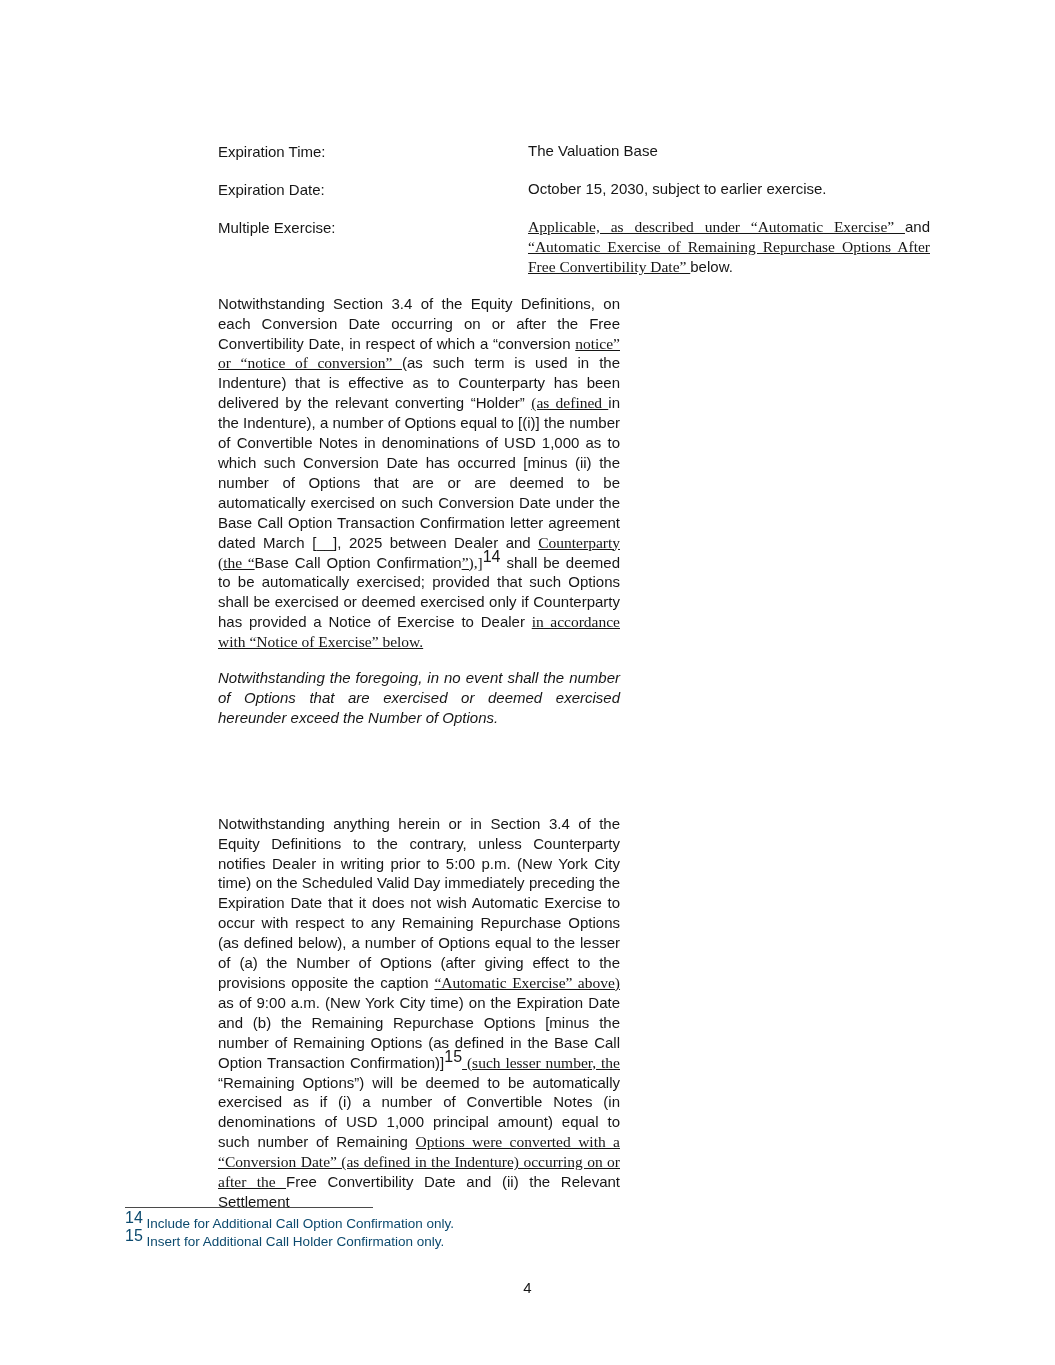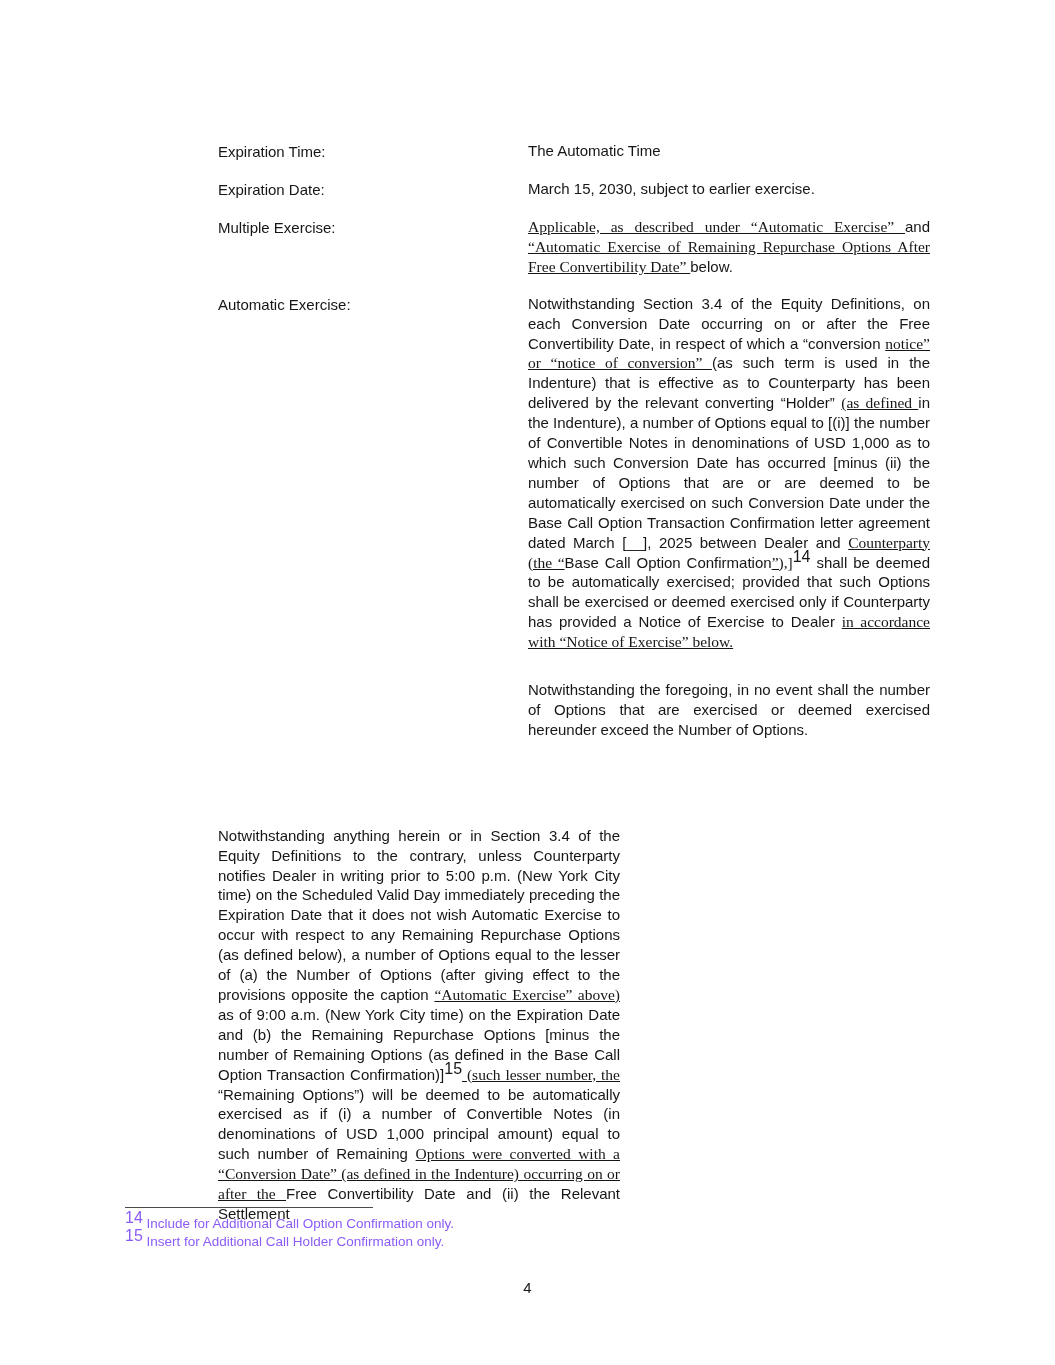--- a/index.html
+++ b/index.html
@@ -26,32 +26,32 @@
     font: 15px/21px "Liberation Sans", sans-serif;
     white-space: pre-line;
   }
   .value {
     flex: 0 0 402px;
     width: 402px;
     font: 15px/19.9px "Liberation Sans", sans-serif;
     text-align: justify;
   }
   .value p { margin: 0; }
-  .value p + p { margin-top: 28px; }
+  .value p + p { margin-top: 16px; font-style: italic; }
   .serif { font-family: "Liberation Serif", serif; font-size: 15.5px; text-decoration: underline; }
   sup { font-size: 16px; line-height: 0; vertical-align: super; }
   .row-last { margin-top: 20px; }
   .row-last .value { margin-top: 66px; }
   .footnote-block {
     position: absolute;
     left: 125px;
     top: 1207px;
     width: 600px;
     font: 13.5px/18px "Liberation Sans", sans-serif;
-    color: #8b5cf6;
+    color: #0c4a6e;
   }
   .fn-rule {
     width: 248px;
     height: 0;
     border-top: 1.4px solid #4a4a4a;
     margin-bottom: 7px;
   }
   .footnote { margin: 0; }
   .page-number {
     position: absolute;
@@ -65,40 +65,39 @@
 </style>
 </head>
 <body>
 
 <div class="page">
   <div class="content">
 
     <div class="row">
       <div class="label">Expiration Time:</div>
       <div class="value">
-        <p><span>The Automatic Time</span></p>
+        <p><span>The Valuation Base</span></p>
       </div>
     </div>
 
     <div class="row">
       <div class="label">Expiration Date:</div>
       <div class="value">
-        <p><span>March 15, 2030, subject to earlier exercise.</span></p>
+        <p><span>October 15, 2030, subject to earlier exercise.</span></p>
       </div>
     </div>
 
     <div class="row">
       <div class="label">Multiple Exercise:</div>
       <div class="value">
         <p><span class="serif">Applicable, as described under “Automatic Exercise” </span><span>and </span><span class="serif">“Automatic Exercise of Remaining Repurchase Options After Free Convertibility Date” </span><span>below.</span></p>
       </div>
     </div>
 
     <div class="row">
-      <div class="label">Automatic Exercise:</div>
       <div class="value">
         <p><span>Notwithstanding Section 3.4 of the Equity Definitions, on each Conversion Date occurring on or after the Free Convertibility Date, in respect of which a “conversion </span><span class="serif">notice” or “notice of conversion” </span><span>(as such term is used in the Indenture) that is effective as to Counterparty has been delivered by the relevant converting “Holder” </span><span class="serif">(as defined </span><span>in the Indenture), a number of Options equal to [(i)] the number of Convertible Notes in denominations of USD 1,000 as to which such Conversion Date has occurred [minus (ii) the number of Options that are or are deemed to be automatically exercised on such Conversion Date under the Base Call Option Transaction Confirmation letter agreement dated March [__], 2025 between Dealer and </span><span class="serif">Counterparty (the “</span><span>Base Call Option Confirmation</span><span class="serif">”),]</span><sup>14</sup><span> shall be deemed to be automatically exercised; provided that such Options shall be exercised or deemed exercised only if Counterparty has provided a Notice of Exercise to Dealer </span><span class="serif">in accordance with “Notice of Exercise” below.</span></p>
         <p><span>Notwithstanding the foregoing, in no event shall the number of Options that are exercised or deemed exercised hereunder exceed the Number of Options.</span></p>
       </div>
     </div>
 
     <div class="row row-last">
       <div class="value">
         <p><span>Notwithstanding anything herein or in Section 3.4 of the Equity Definitions to the contrary, unless Counterparty notifies Dealer in writing prior to 5:00 p.m. (New York City time) on the Scheduled Valid Day immediately preceding the Expiration Date that it does not wish Automatic Exercise to occur with respect to any Remaining Repurchase Options (as defined below), a number of Options equal to the lesser of (a) the Number of Options (after giving effect to the provisions opposite the caption </span><span class="serif">“Automatic Exercise” above) </span><span>as of 9:00 a.m. (New York City time) on the Expiration Date and (b) the Remaining Repurchase Options [minus the number of Remaining Options (as defined in the Base Call Option Transaction Confirmation)]</span><sup>15</sup><span class="serif"> (such lesser number, the </span><span>“Remaining Options”) will be deemed to be automatically exercised as if (i) a number of Convertible Notes (in denominations of USD 1,000 principal amount) equal to such number of Remaining </span><span class="serif">Options were converted with a “Conversion Date” (as defined in the Indenture) occurring on or after the </span><span>Free Convertibility Date and (ii) the Relevant Settlement</span></p>
       </div>

